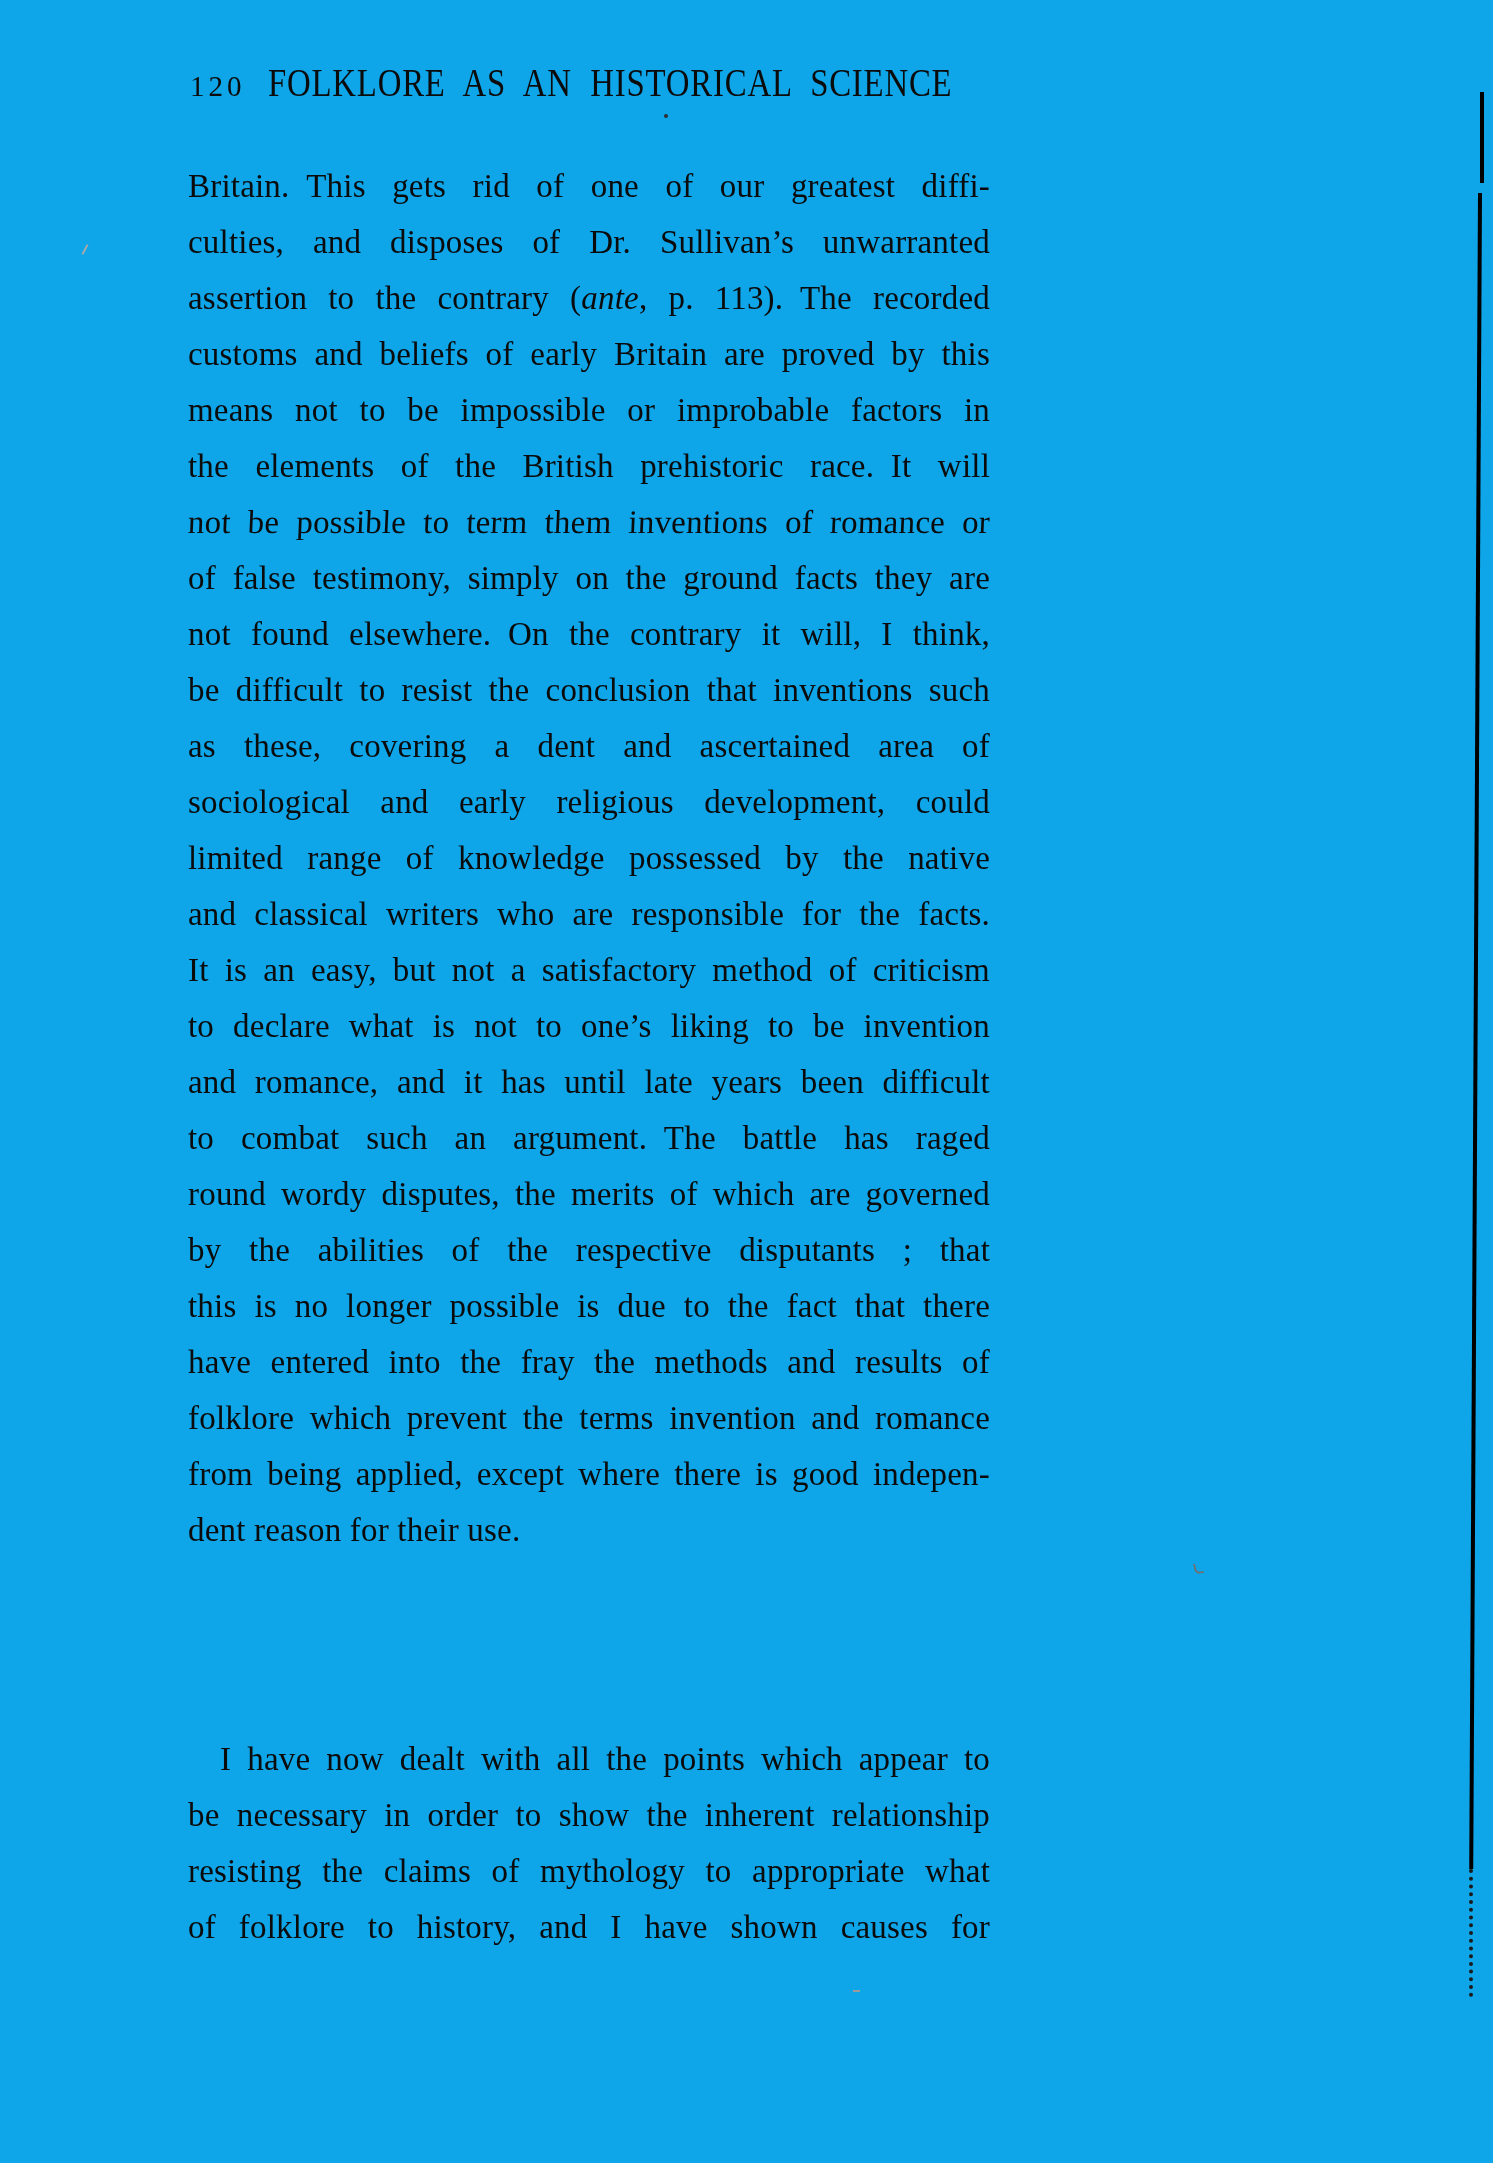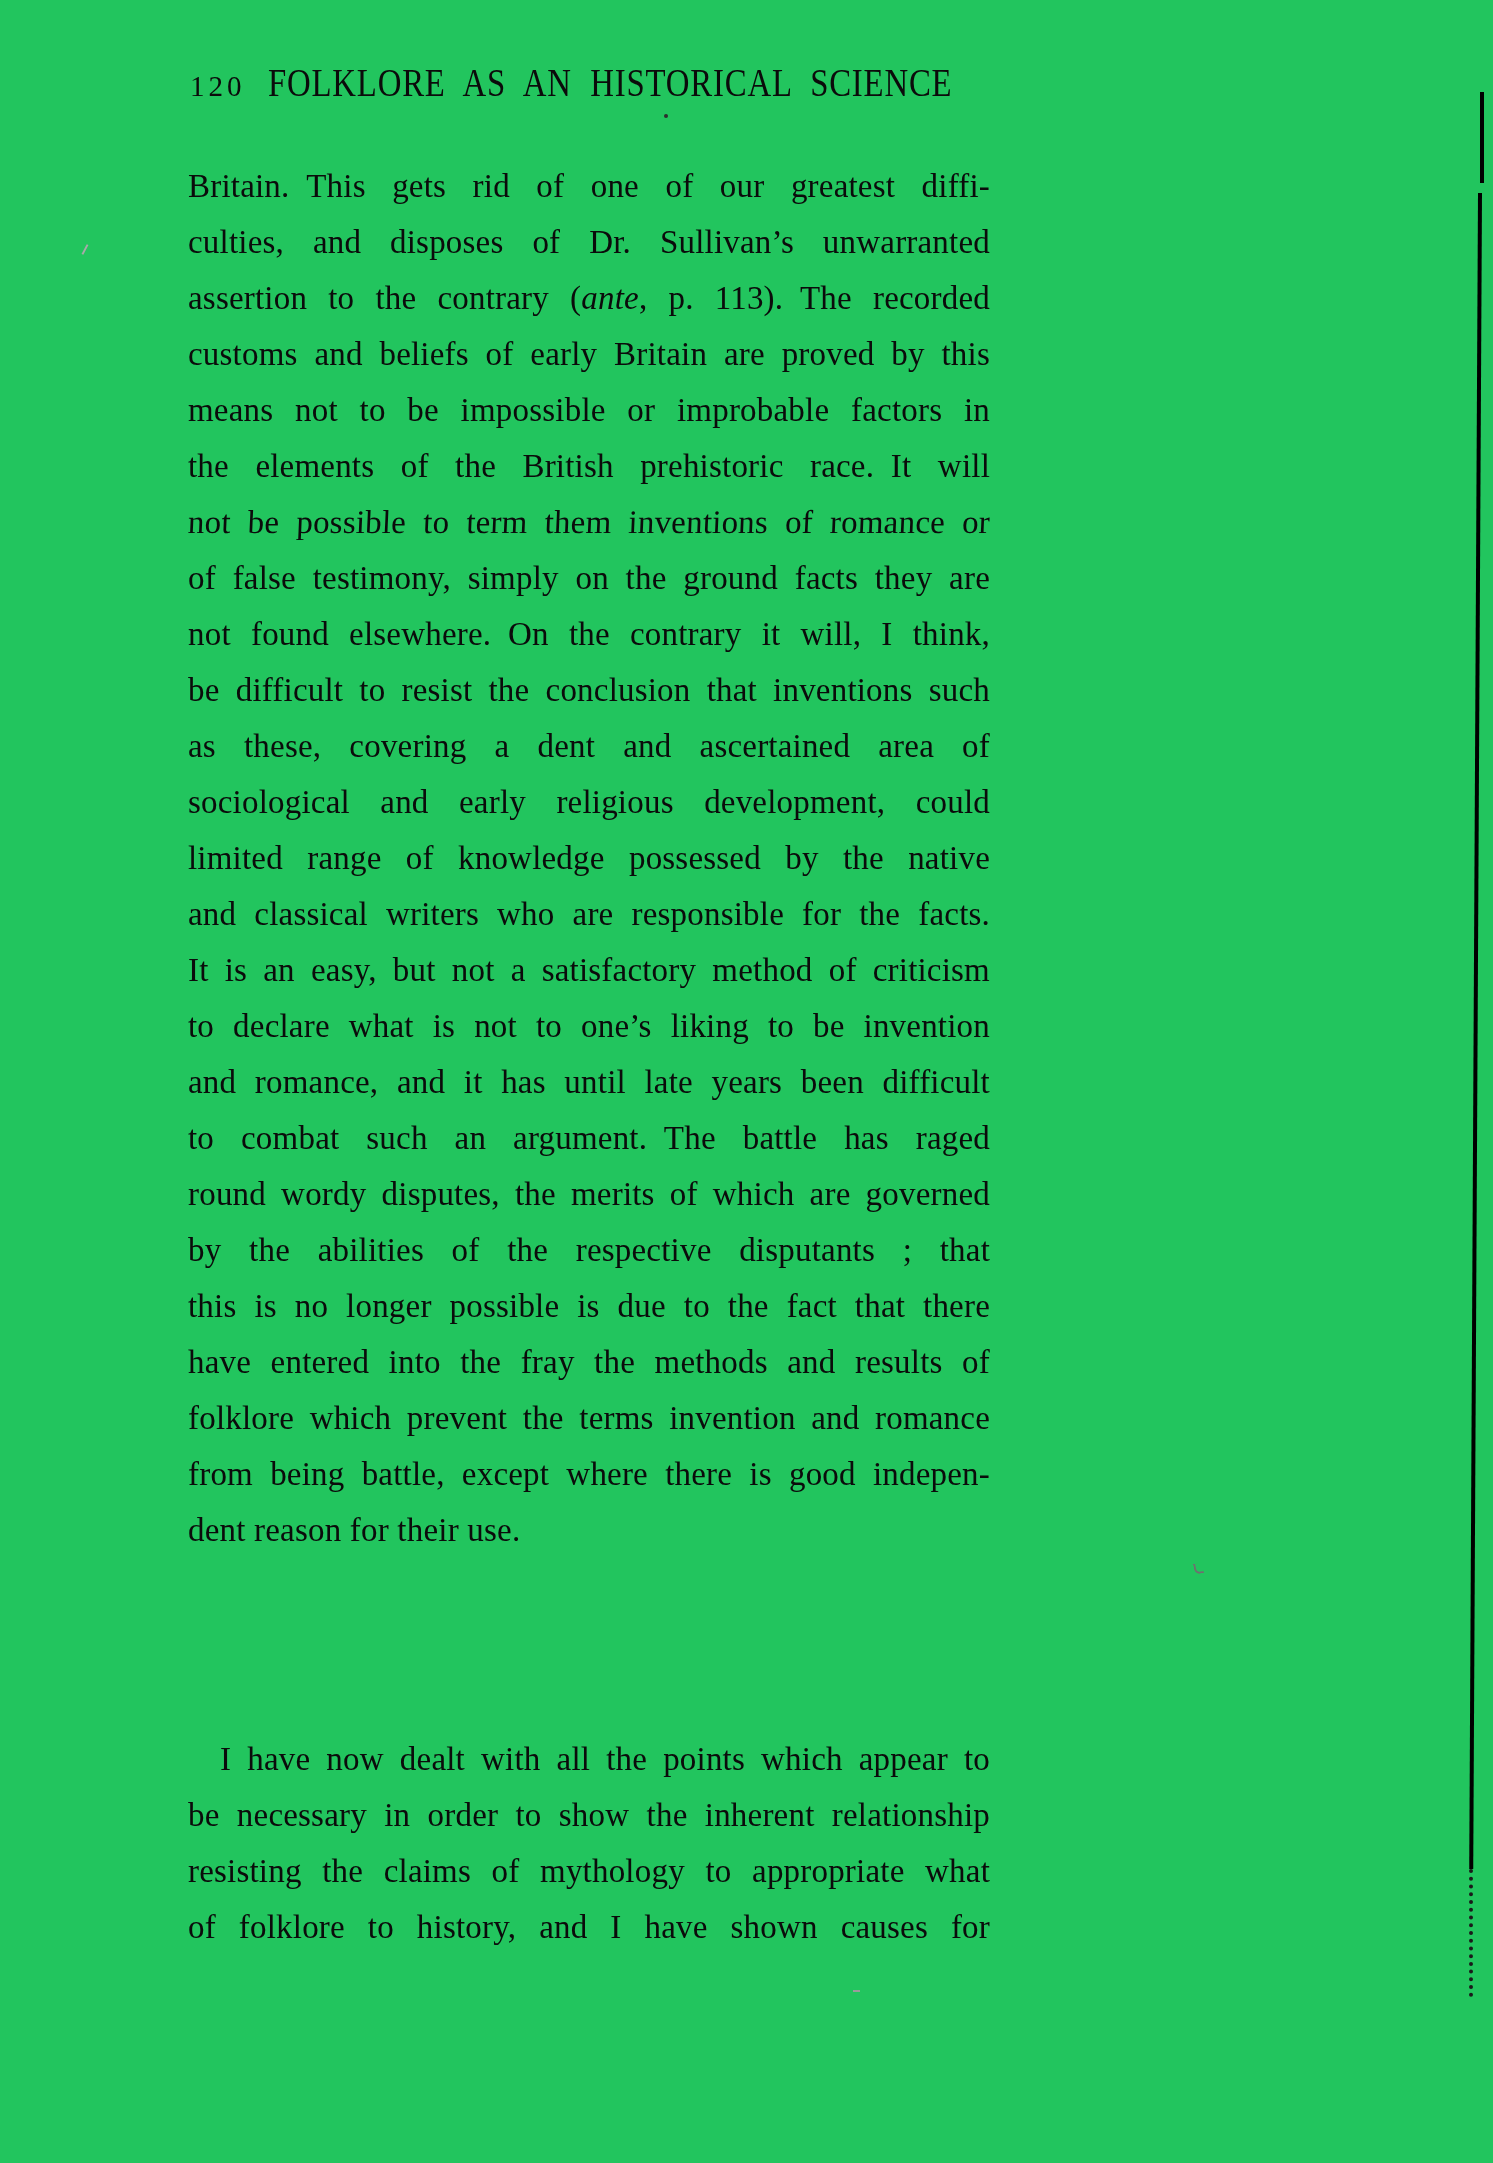--- a/index.html
+++ b/index.html
@@ -1,20 +1,20 @@
 <!DOCTYPE html>
 <html><head>
 <meta charset="utf-8">
 <style>
   html, body { margin: 0; padding: 0; background: #e8e8e8; }
   #page {
     position: relative;
     width: 1493px;
     height: 2163px;
-    background: #22c55e;
+    background: #0ea5e9;
     overflow: hidden;
     font-family: "Liberation Serif", "DejaVu Serif", serif;
     color: #0b0b0b;
   }
   
   #running-head {
     position: absolute;
     top: 58px;
     left: 190px;
     display: flex;
@@ -104,21 +104,21 @@
       <div class="line">and classical writers who are responsible for the facts.</div>
       <div class="line">It is an easy, but not a satisfactory method of criticism</div>
       <div class="line">to declare what is not to one’s liking to be invention</div>
       <div class="line">and romance, and it has until late years been difficult</div>
       <div class="line">to combat such an argument. The battle has raged</div>
       <div class="line">round wordy disputes, the merits of which are governed</div>
       <div class="line">by the abilities of the respective disputants ; that</div>
       <div class="line">this is no longer possible is due to the fact that there</div>
       <div class="line">have entered into the fray the methods and results of</div>
       <div class="line">folklore which prevent the terms invention and romance</div>
-      <div class="line">from being battle, except where there is good indepen-</div>
+      <div class="line">from being applied, except where there is good indepen-</div>
       <div class="line line-short">dent reason for their use.</div>
     </div>
   <div id="para-2" class="para">
       <div class="line indent">I have now dealt with all the points which appear to</div>
       <div class="line">be necessary in order to show the inherent relationship</div>
       <div class="line">resisting the claims of mythology to appropriate what</div>
       <div class="line">of folklore to history, and I have shown causes for</div>
     </div>
 
   <div id="edge-seg-1" class="edge-line"></div>

